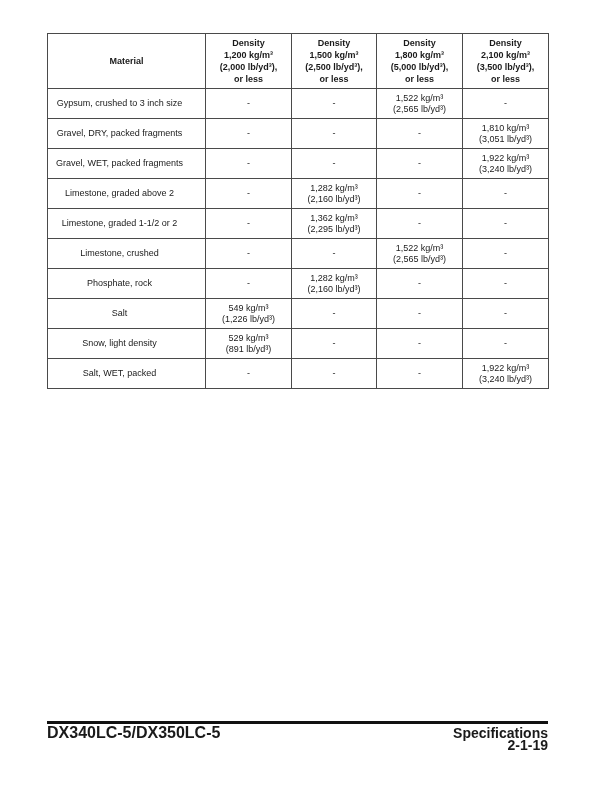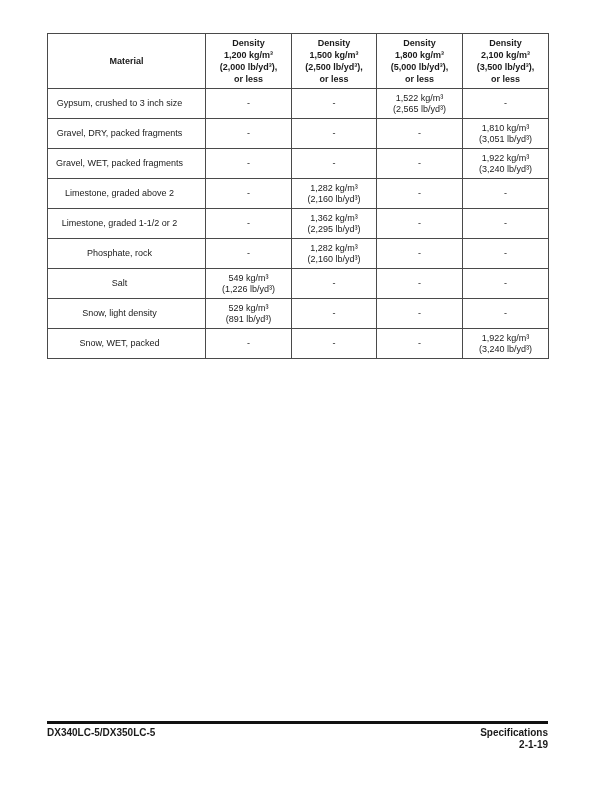--- a/index.html
+++ b/index.html
@@ -52,29 +52,29 @@
     left: 47px;
     top: 721px;
     width: 501px;
     height: 3px;
     background: #111111;
   }
   .footer-left {
     position: absolute;
     left: 47px;
     top: 727px;
-    font-size: 10px;
+    font-size: 16px;
     font-weight: bold;
     line-height: 12px;
   }
   .footer-right {
     position: absolute;
     right: 56px;
     top: 727px;
-    font-size: 10px;
+    font-size: 14px;
     font-weight: bold;
     line-height: 12px;
     text-align: right;
   }
 </style>
 </head>
 <body>
 
 <div class="page">
 
@@ -160,20 +160,30 @@
           <td class="material-cell">Limestone, graded 1-1/2 or 2</td>
           <td>-</td>
           <td>
             <div>1,362 kg/m³</div>
             <div>(2,295 lb/yd³)</div>
           </td>
           <td>-</td>
           <td>-</td>
         </tr>
         <tr>
+          <td class="material-cell">Limestone, crushed</td>
+          <td>-</td>
+          <td>-</td>
+          <td>
+            <div>1,522 kg/m³</div>
+            <div>(2,565 lb/yd³)</div>
+          </td>
+          <td>-</td>
+        </tr>
+        <tr>
           <td class="material-cell">Phosphate, rock</td>
           <td>-</td>
           <td>
             <div>1,282 kg/m³</div>
             <div>(2,160 lb/yd³)</div>
           </td>
           <td>-</td>
           <td>-</td>
         </tr>
         <tr>
@@ -190,21 +200,21 @@
           <td class="material-cell">Snow, light density</td>
           <td>
             <div>529 kg/m³</div>
             <div>(891 lb/yd³)</div>
           </td>
           <td>-</td>
           <td>-</td>
           <td>-</td>
         </tr>
         <tr>
-          <td class="material-cell">Snow, WET, packed</td>
+          <td class="material-cell">Salt, WET, packed</td>
           <td>-</td>
           <td>-</td>
           <td>-</td>
           <td>
             <div>1,922 kg/m³</div>
             <div>(3,240 lb/yd³)</div>
           </td>
         </tr>
       </tbody>
     </table>

